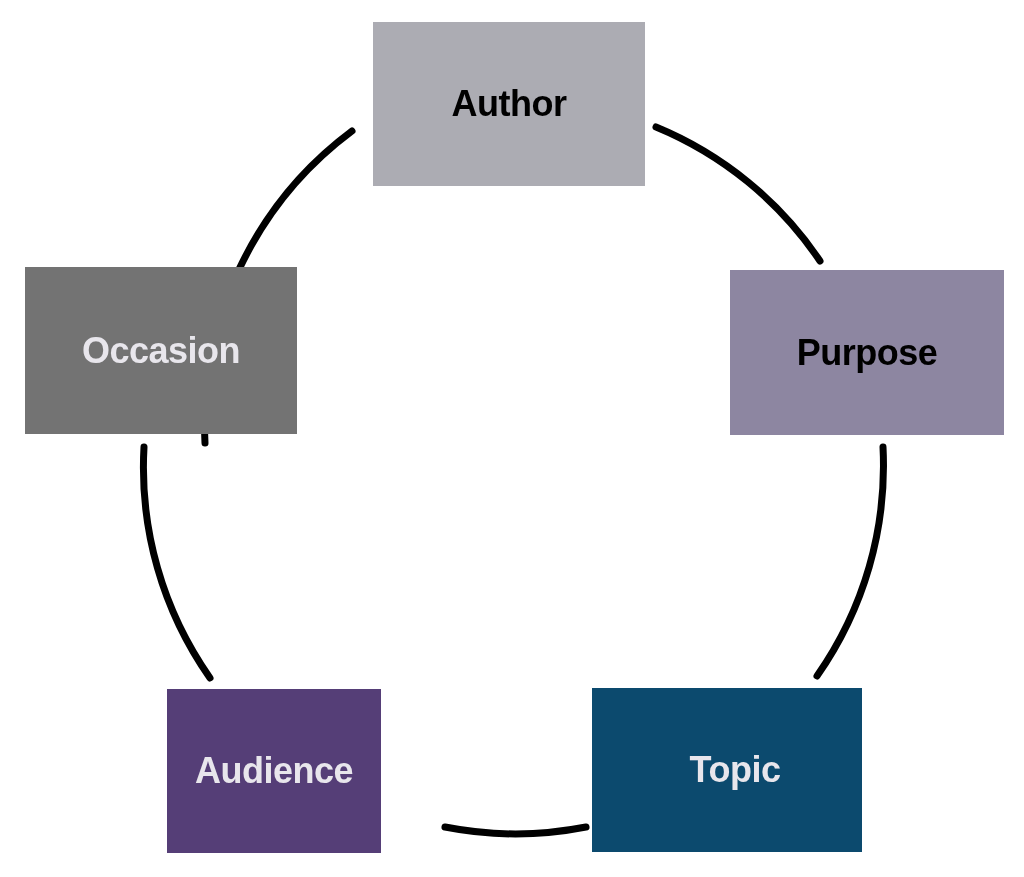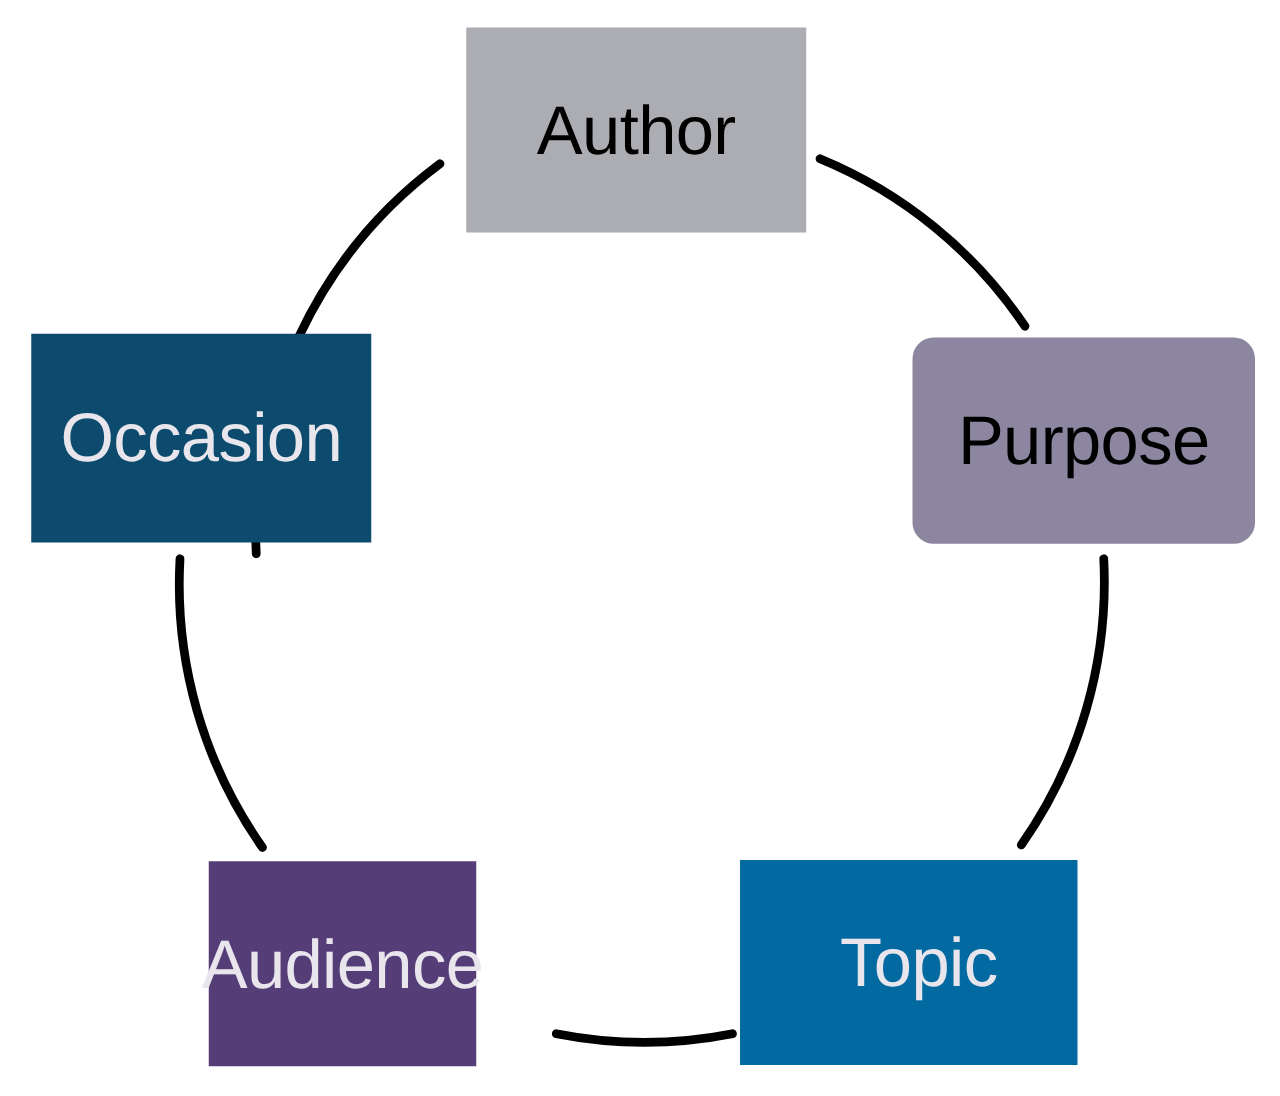--- a/index.html
+++ b/index.html
@@ -29,22 +29,22 @@
   .node-box {
     position: absolute;
     display: flex;
     align-items: center;
     justify-content: center;
     box-sizing: border-box;
     z-index: 5;
   }
   .node-label {
     font-family: "Liberation Sans", "DejaVu Sans", sans-serif;
-    font-weight: normal;
-    font-size: 55px;
+    font-weight: bold;
+    font-size: 36px;
     letter-spacing: -0.5px;
     line-height: 1;
     white-space: nowrap;
   }
   
   #node-author   { left: 373px; top: 22px;  width: 272px; height: 164px; }
   #node-purpose  { left: 730px; top: 270px; width: 274px; height: 165px; }
   #node-occasion { left: 25px;  top: 267px; width: 272px; height: 167px; }
   #node-audience { left: 167px; top: 689px; width: 214px; height: 164px; }
   #node-topic    { left: 592px; top: 688px; width: 270px; height: 164px; }
@@ -64,29 +64,29 @@
 
     <path d="M 586,827 A 366,366 0 0 1 445,827" fill="none" stroke="#000000" stroke-width="7" stroke-linecap="round"></path>
 
     <path d="M 210,678 A 366,366 0 0 1 144,447" fill="none" stroke="#000000" stroke-width="7" stroke-linecap="round"></path>
   </svg>
 
   <div class="node-box" id="node-author" style-fill="#ACACB3" style="background-color: rgb(172, 172, 179);">
     <span class="node-label" style="color: rgb(0, 0, 0);">Author</span>
   </div>
 
-  <div class="node-box" id="node-purpose" style="background-color: rgb(141, 134, 161); border-radius: 17px;">
+  <div class="node-box" id="node-purpose" style="background-color: rgb(141, 134, 161);">
     <span class="node-label" style="color: rgb(0, 0, 0);">Purpose</span>
   </div>
 
-  <div class="node-box" id="node-topic" style="background-color: #0369a1; padding-left: 16px;">
+  <div class="node-box" id="node-topic" style="background-color: #0c4a6e; padding-left: 16px;">
     <span class="node-label" style="color: rgb(232, 230, 236);">Topic</span>
   </div>
 
   <div class="node-box" id="node-audience" style="background-color: rgb(85, 62, 119);">
     <span class="node-label" style="color: rgb(232, 230, 236);">Audience</span>
   </div>
 
-  <div class="node-box" id="node-occasion" style="background-color: #0c4a6e;">
+  <div class="node-box" id="node-occasion" style="background-color: #737373;">
     <span class="node-label" style="color: rgb(232, 230, 236);">Occasion</span>
   </div>
 
 </div>
 
 </body></html>

